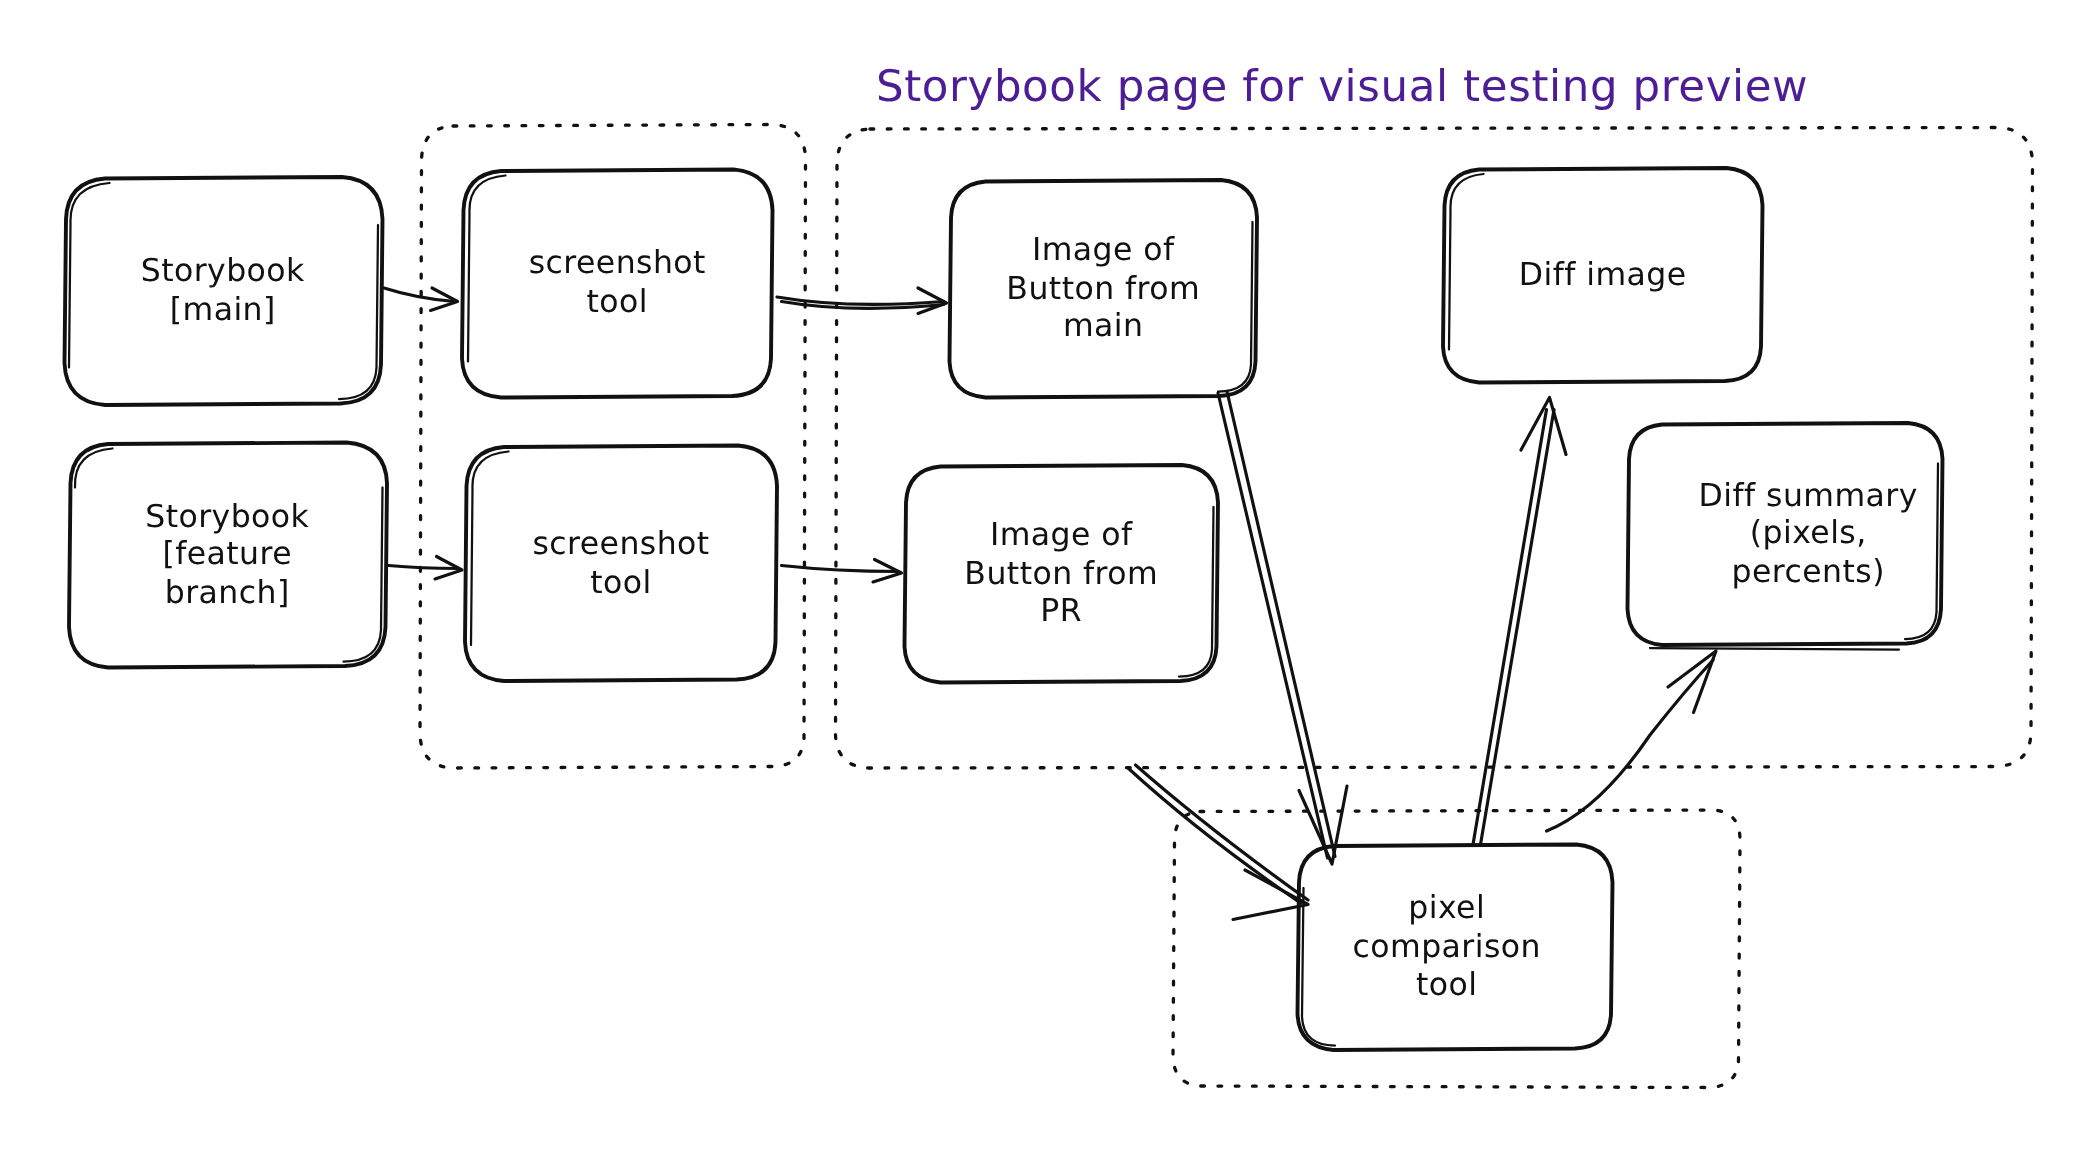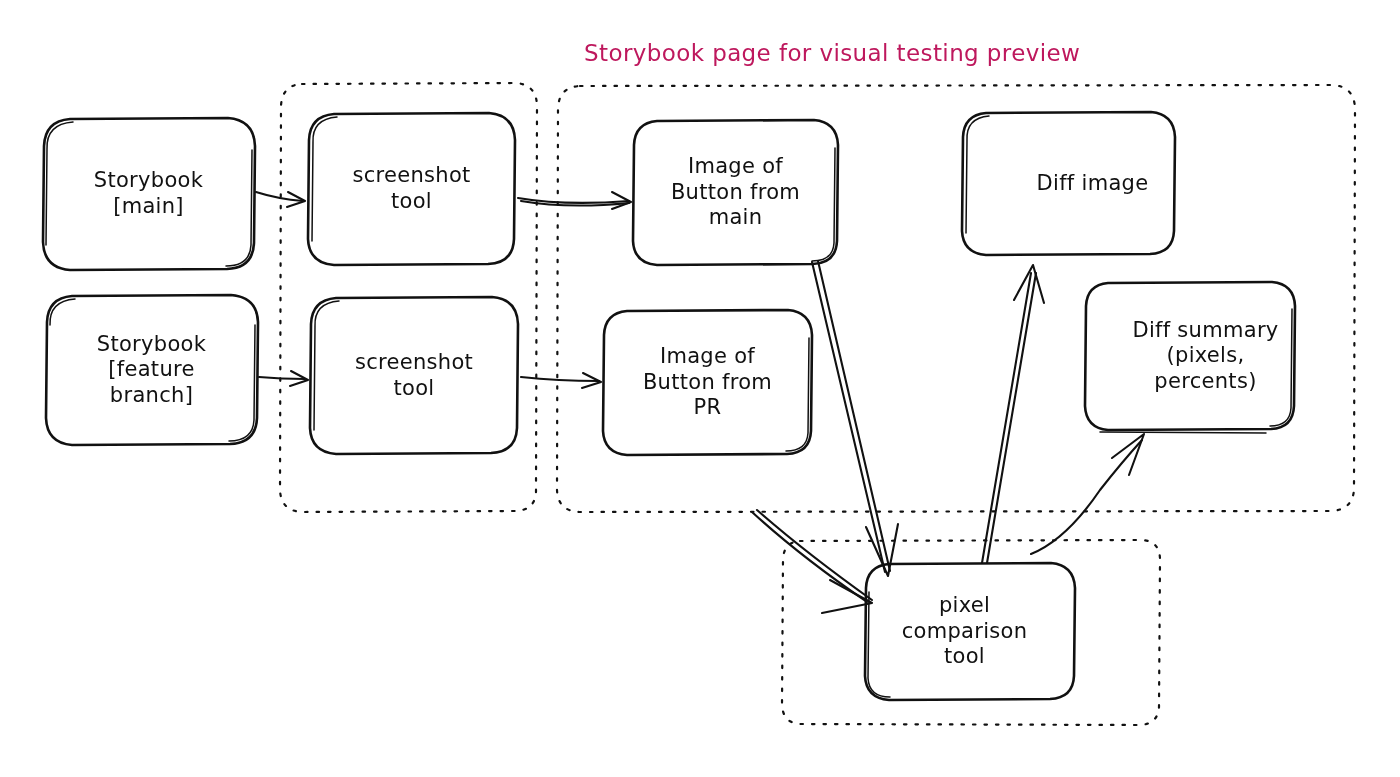--- a/index.html
+++ b/index.html
@@ -32,23 +32,23 @@
     color: #111111;
     font-family: "DejaVu Sans", sans-serif;
     font-size: 21px;
     line-height: 1.22;
     letter-spacing: 0.3px;
     white-space: pre-line;
     pointer-events: none;
   }
   .group-title {
     position: absolute;
-    color: #be185d;
+    color: #4c1d95;
     font-family: "DejaVu Sans", sans-serif;
-    font-size: 23px;
+    font-size: 29px;
     letter-spacing: 0.4px;
     white-space: nowrap;
   }
   .hit {
     position: absolute;
     cursor: default;
   }
 </style>
 </head>
 <body>
@@ -163,21 +163,21 @@
 tool</div>
 
   <div class="node-label" style="left:633px; top:120px; width:205px; height:145px;">Image of
 Button from
 main</div>
 
   <div class="node-label" style="left:603px; top:310px; width:209px; height:145px;">Image of
 Button from
 PR</div>
 
-  <div class="node-label" style="left:962px; top:112px; width:213px; height:143px;padding-left:24px;">Diff image</div>
+  <div class="node-label" style="left:962px; top:112px; width:213px; height:143px;">Diff image</div>
 
   <div class="node-label" style="left:1085px; top:282px; width:241px; height:148px;">Diff summary
 (pixels,
 percents)</div>
 
   <div class="node-label" style="left:865px; top:563px; width:199px; height:137px;">pixel
 comparison
 tool</div>
 
   <div class="hit" style="left:42px; top:118px; width:213px; height:152px;"></div>

